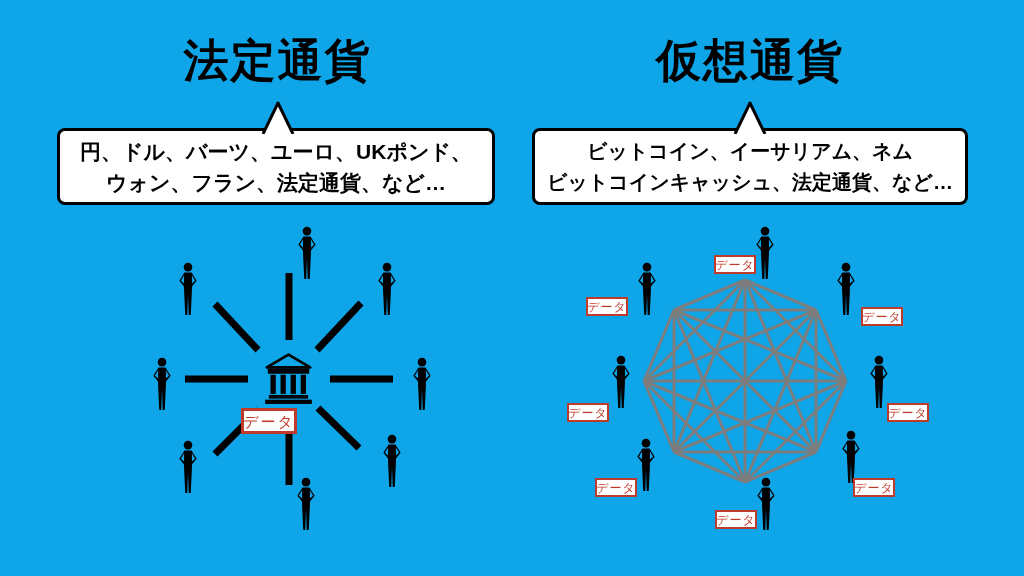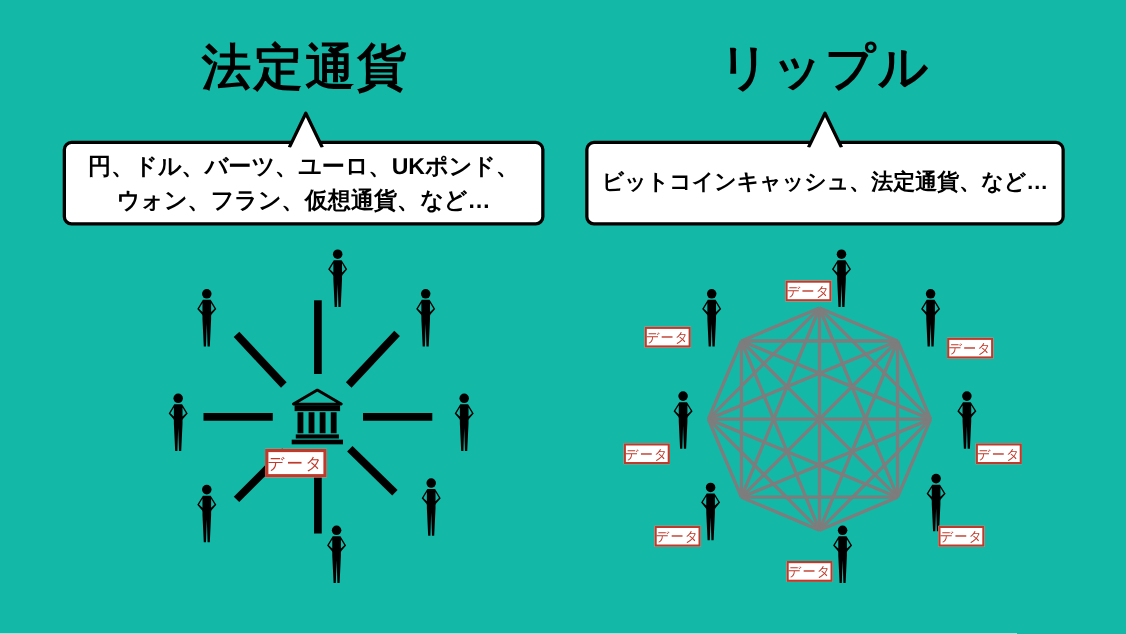--- a/index.html
+++ b/index.html
@@ -2,21 +2,21 @@
 <html style="--label-red: #bf3a2b; --mesh-gray: #7d7d7d; --ink: #000000;"><head>
 <meta charset="utf-8">
 <style>
   :root{
     --label-red:#bf3a2b;
     --mesh-gray:#7d7d7d;
     --ink:#000000;
   }
   html,body{margin:0;padding:0;background:#fff;}
   #stage{
-    position:relative;width:1024px;height:576px;background:#14b8a6;overflow:hidden;
+    position:relative;width:1024px;height:576px;background:#0ea5e9;overflow:hidden;
     font-family:"Liberation Sans","DejaVu Sans",sans-serif;color:var(--ink);
   }
   .panel-title{
     position:absolute;top:36px;text-align:center;
     font-size:45px;font-weight:bold;letter-spacing:2px;line-height:1.1;white-space:nowrap;
   }
   #left-title{left:40px;width:475px;}
   #right-title{left:520px;width:460px;}
   .bubble{
     position:absolute;top:128px;height:77px;box-sizing:border-box;
@@ -57,34 +57,35 @@
   #r-label-bottomleft{left:595px;top:478px;}
   #r-label-bottomright{left:853px;top:478px;}
   #r-label-bottom{left:715px;top:510px;}
 </style>
 </head>
 <body>
 
 <div id="stage">
 
   <div id="left-title" class="panel-title">法定通貨</div>
-  <div id="right-title" class="panel-title">リップル</div>
+  <div id="right-title" class="panel-title">仮想通貨</div>
 
   <div id="left-bubble" class="bubble">
     <svg class="bubble-tail" viewBox="0 0 36 34">
       <path d="M3,34 L18,3 L33,34" fill="#ffffff" stroke="#000000" stroke-width="3" stroke-linejoin="round"></path>
     </svg>
     <div class="bubble-line">円、ドル、バーツ、ユーロ、UKポンド、</div>
-    <div class="bubble-line">ウォン、フラン、仮想通貨、など…</div>
+    <div class="bubble-line">ウォン、フラン、法定通貨、など…</div>
   </div>
 
   <div id="right-bubble" class="bubble">
     <svg class="bubble-tail" viewBox="0 0 36 34">
       <path d="M3,34 L18,3 L33,34" fill="#ffffff" stroke="#000000" stroke-width="3" stroke-linejoin="round"></path>
     </svg>
+    <div class="bubble-line">ビットコイン、イーサリアム、ネム</div>
     <div class="bubble-line">ビットコインキャッシュ、法定通貨、など…</div>
   </div>
 
   <svg id="diagram-svg" width="1024" height="576" viewBox="0 0 1024 576">
     <defs>
       <g id="person-sym">
         <circle cx="30" cy="13" r="11"></circle>
         <path fill-rule="evenodd" d="M21,27 L39,27 L52,48 L41,61 L40,64 L40,72 L37,135 L31.8,135 L30,82 L28.2,135 L23,135 L20,72 L20,64 L19,61 L8,48 Z M40,34 L48,47.5 L40,55 Z M20,34 L12,47.5 L20,55 Z"></path>
       </g>
     </defs>

